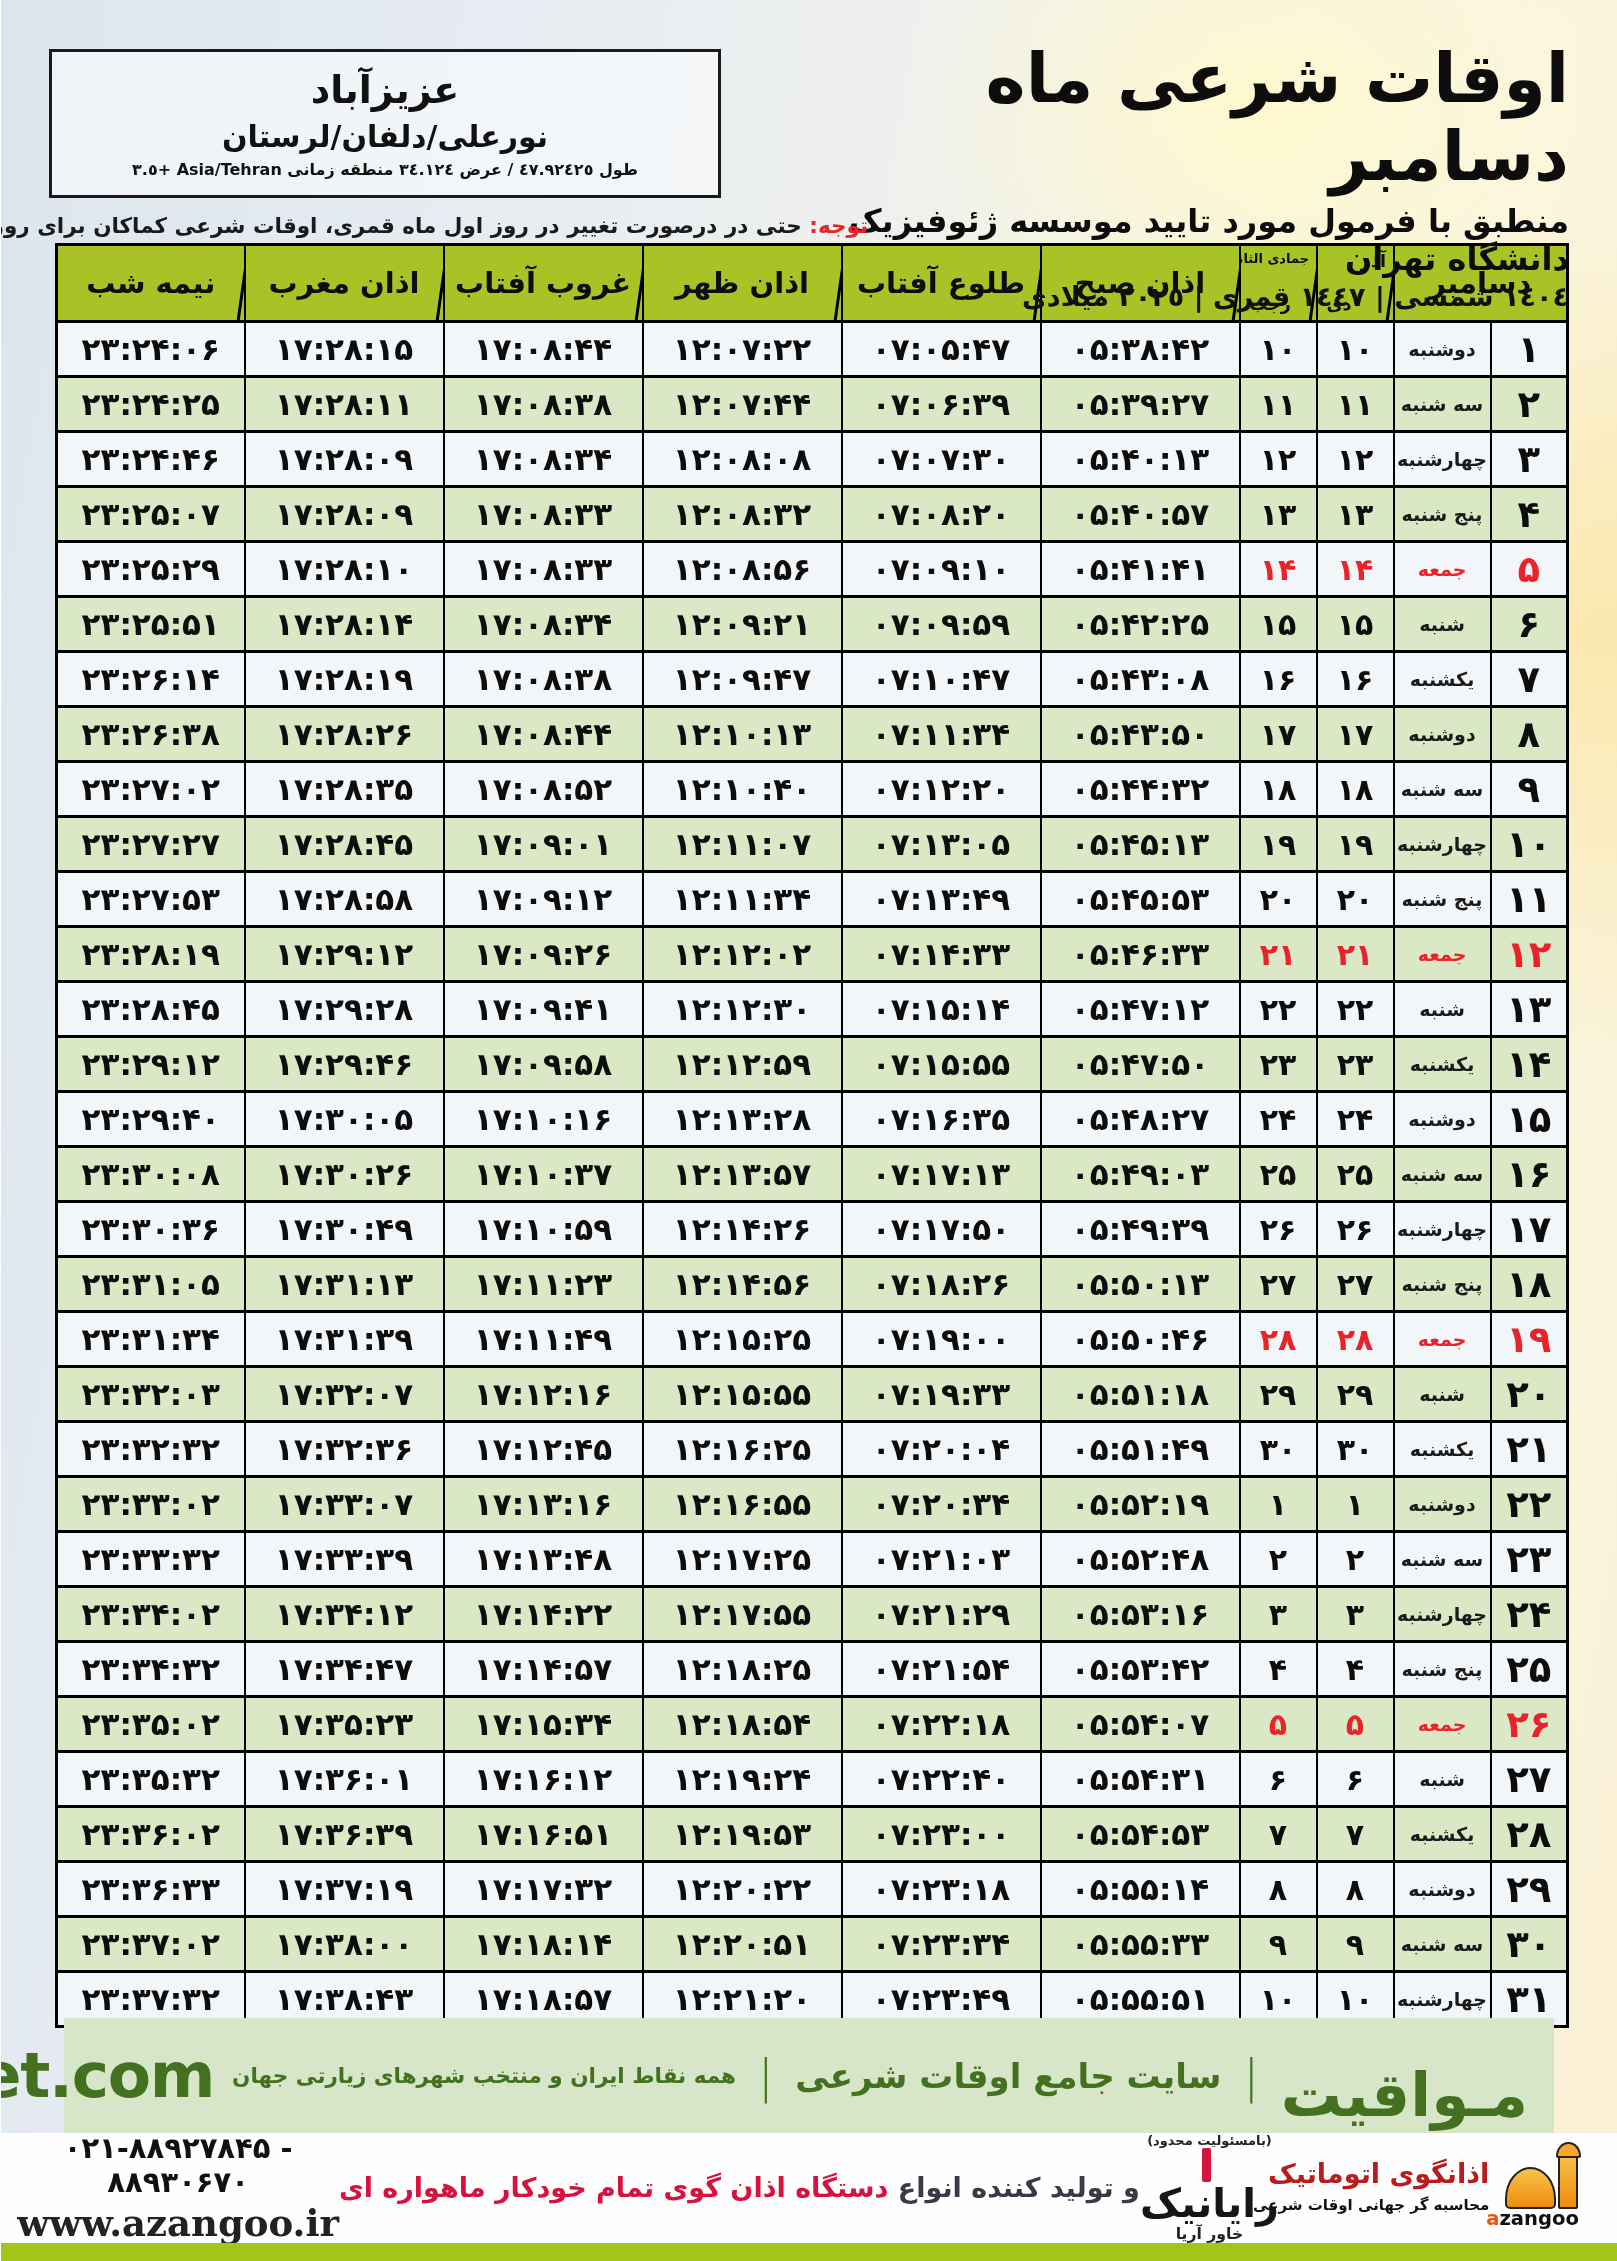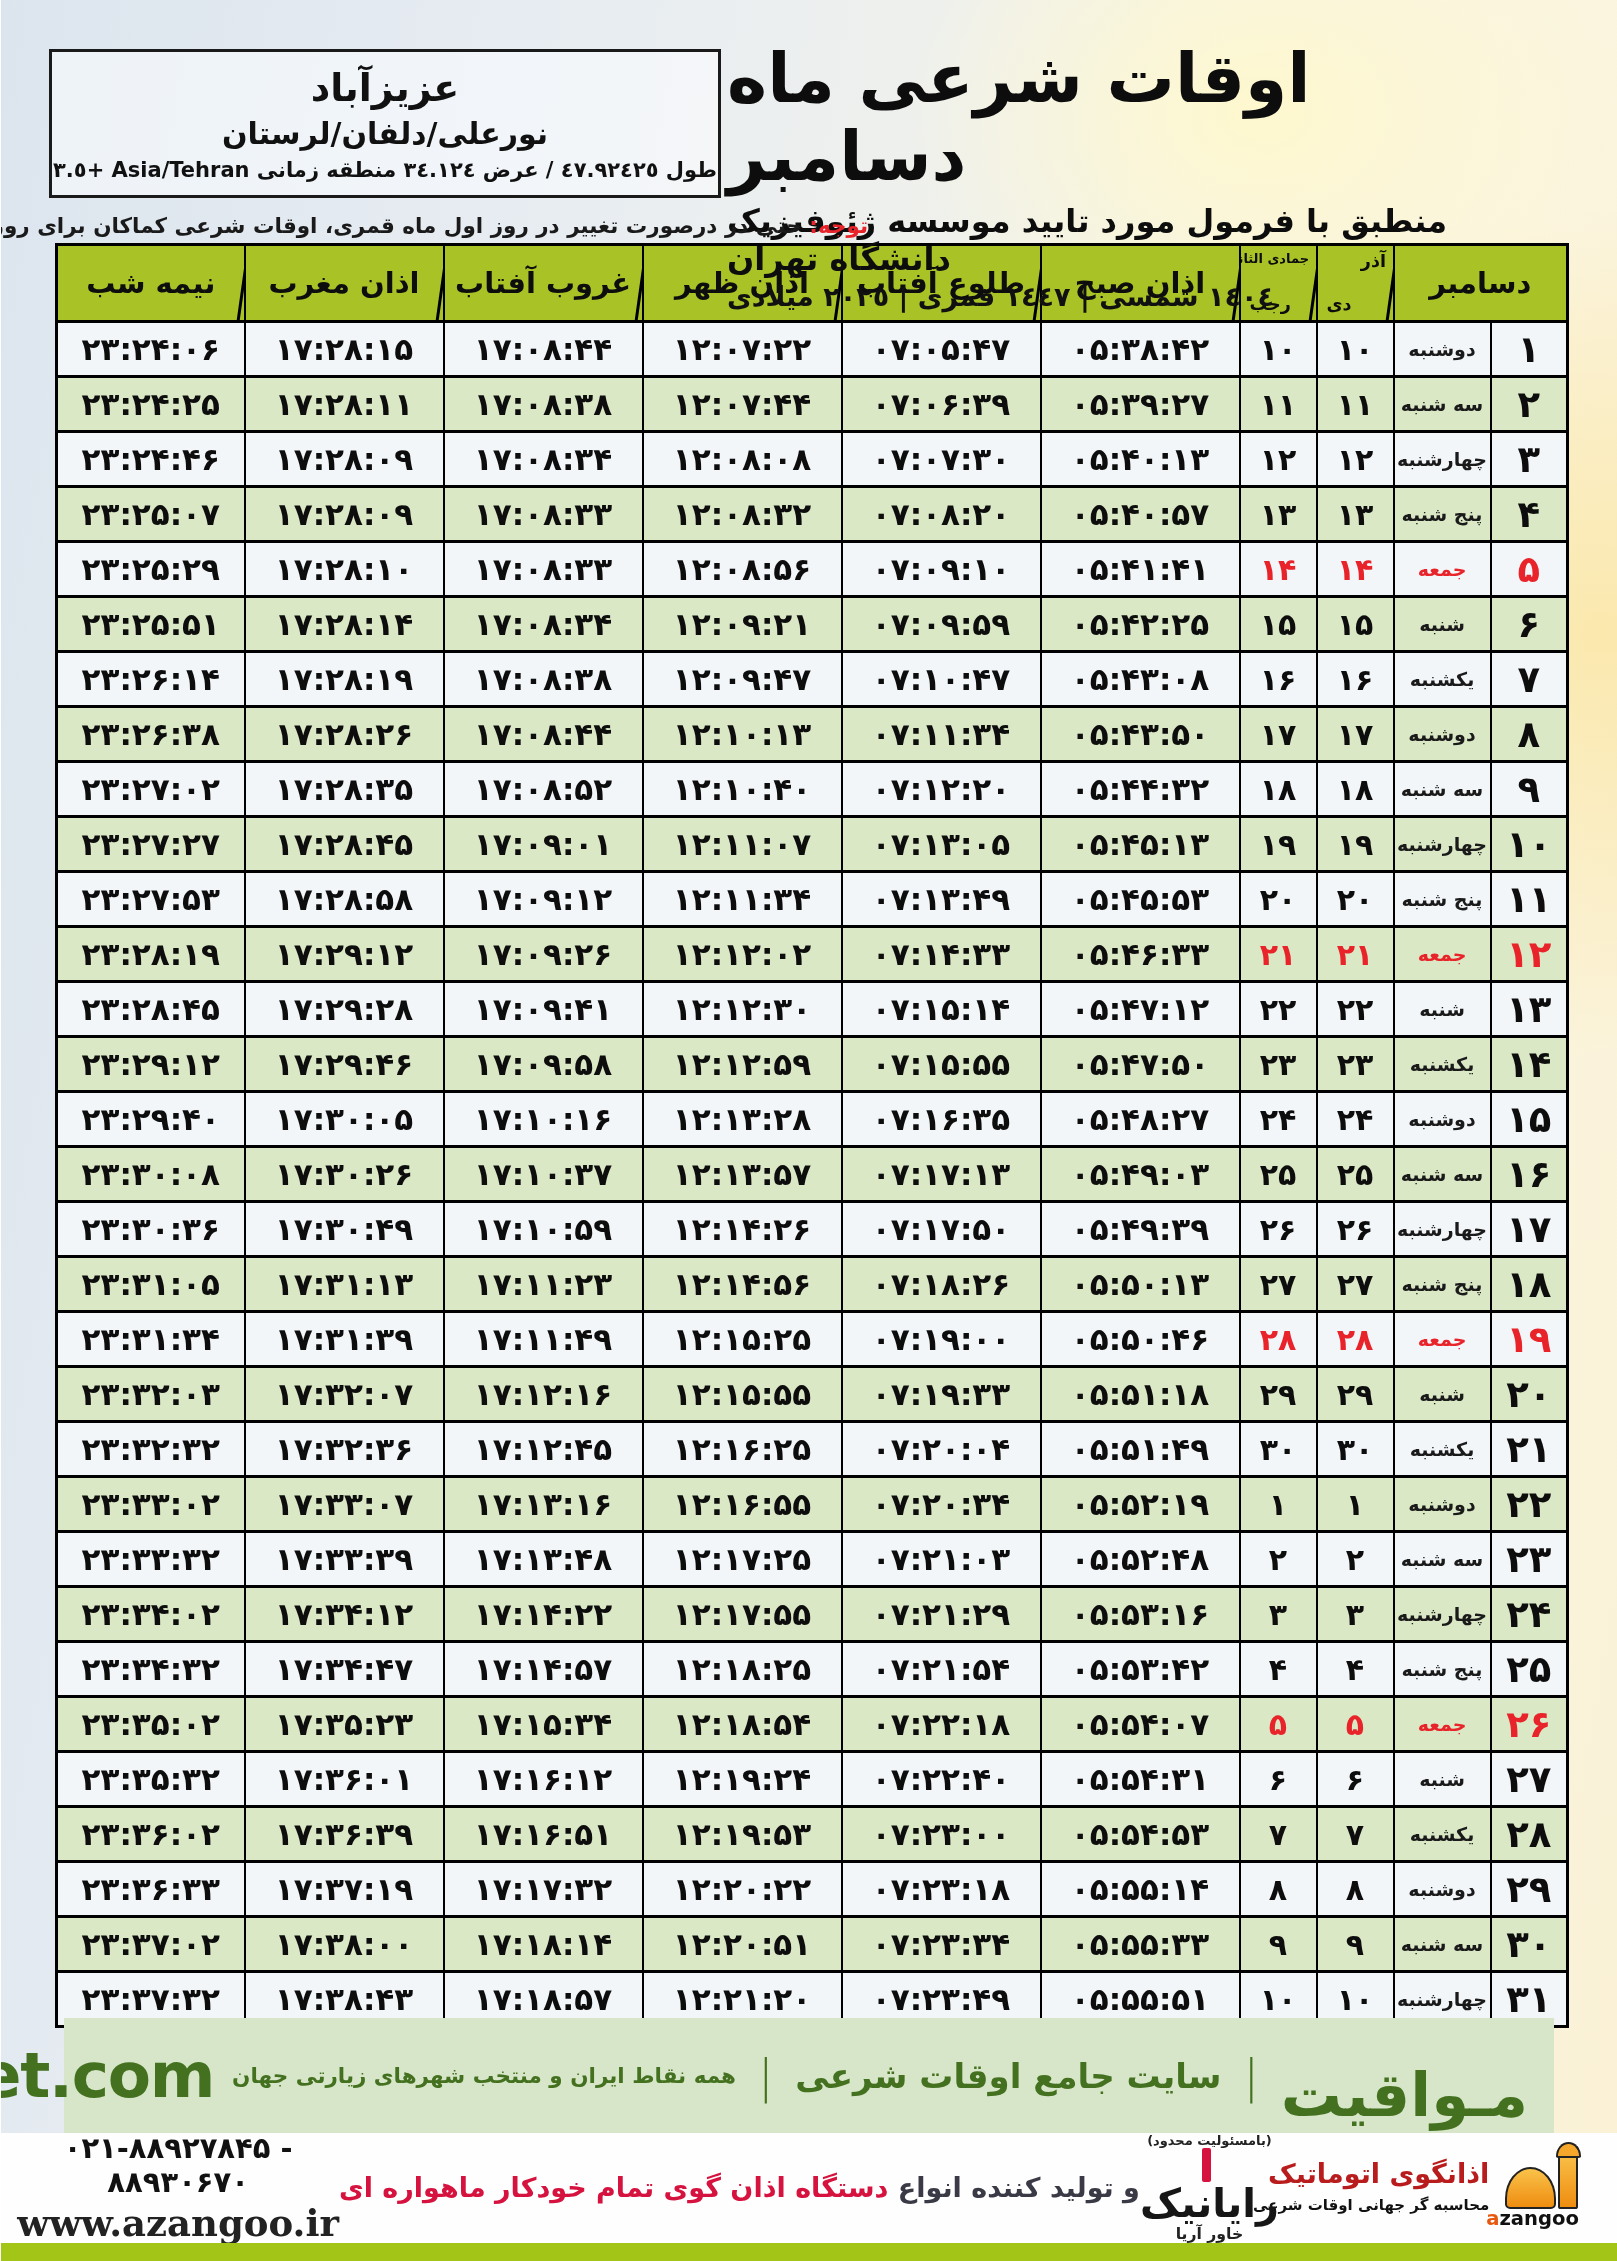--- a/index.html
+++ b/index.html
@@ -16,23 +16,23 @@
   }
   
   .location-box {
     position:absolute; top:49px; left:49px; width:672px; height:149px;
     border:3.3px solid #1a1a1a; background:rgba(252,253,255,.55);
     display:flex; flex-direction:column; align-items:center; justify-content:center; gap:6.5px;
     text-align:center; z-index:3;
   }
   .loc-city   { font-size:38px; font-weight:bold; color:#111; }
   .loc-region { font-size:30px; font-weight:bold; color:#111; }
-  .loc-coords { font-size:21px; font-weight:bold; color:#111; }
+  .loc-coords { font-size:16px; font-weight:bold; color:#111; }
   .title-block {
-    position:absolute; top:40px; right:49px; width:842px; text-align:left; z-index:3;
+    position:absolute; top:40px; right:49px; width:842px; text-align:right; z-index:3;
   }
   .main-title { font-size:68px; font-weight:900; color:#0d0d0d; line-height:1.15; letter-spacing:-1.3px; }
   .sub-title  { font-size:32px;  font-weight:bold; color:#0d0d0d; margin-top:5.2px; }
   .years-line { font-size:27px;  font-weight:600; color:#111; margin-top:3px; }
   .note-line { position:absolute; top:213px; right:750px; white-space:nowrap; font-size:21.5px; font-weight:bold; color:#1a1a1a; z-index:3; }
   .note-label { color:#e8232a; }
   
   table.times {
     position:absolute; top:243px; left:55px; width:1510px; height:1770px;
     border-collapse:collapse; table-layout:fixed; z-index:2;

